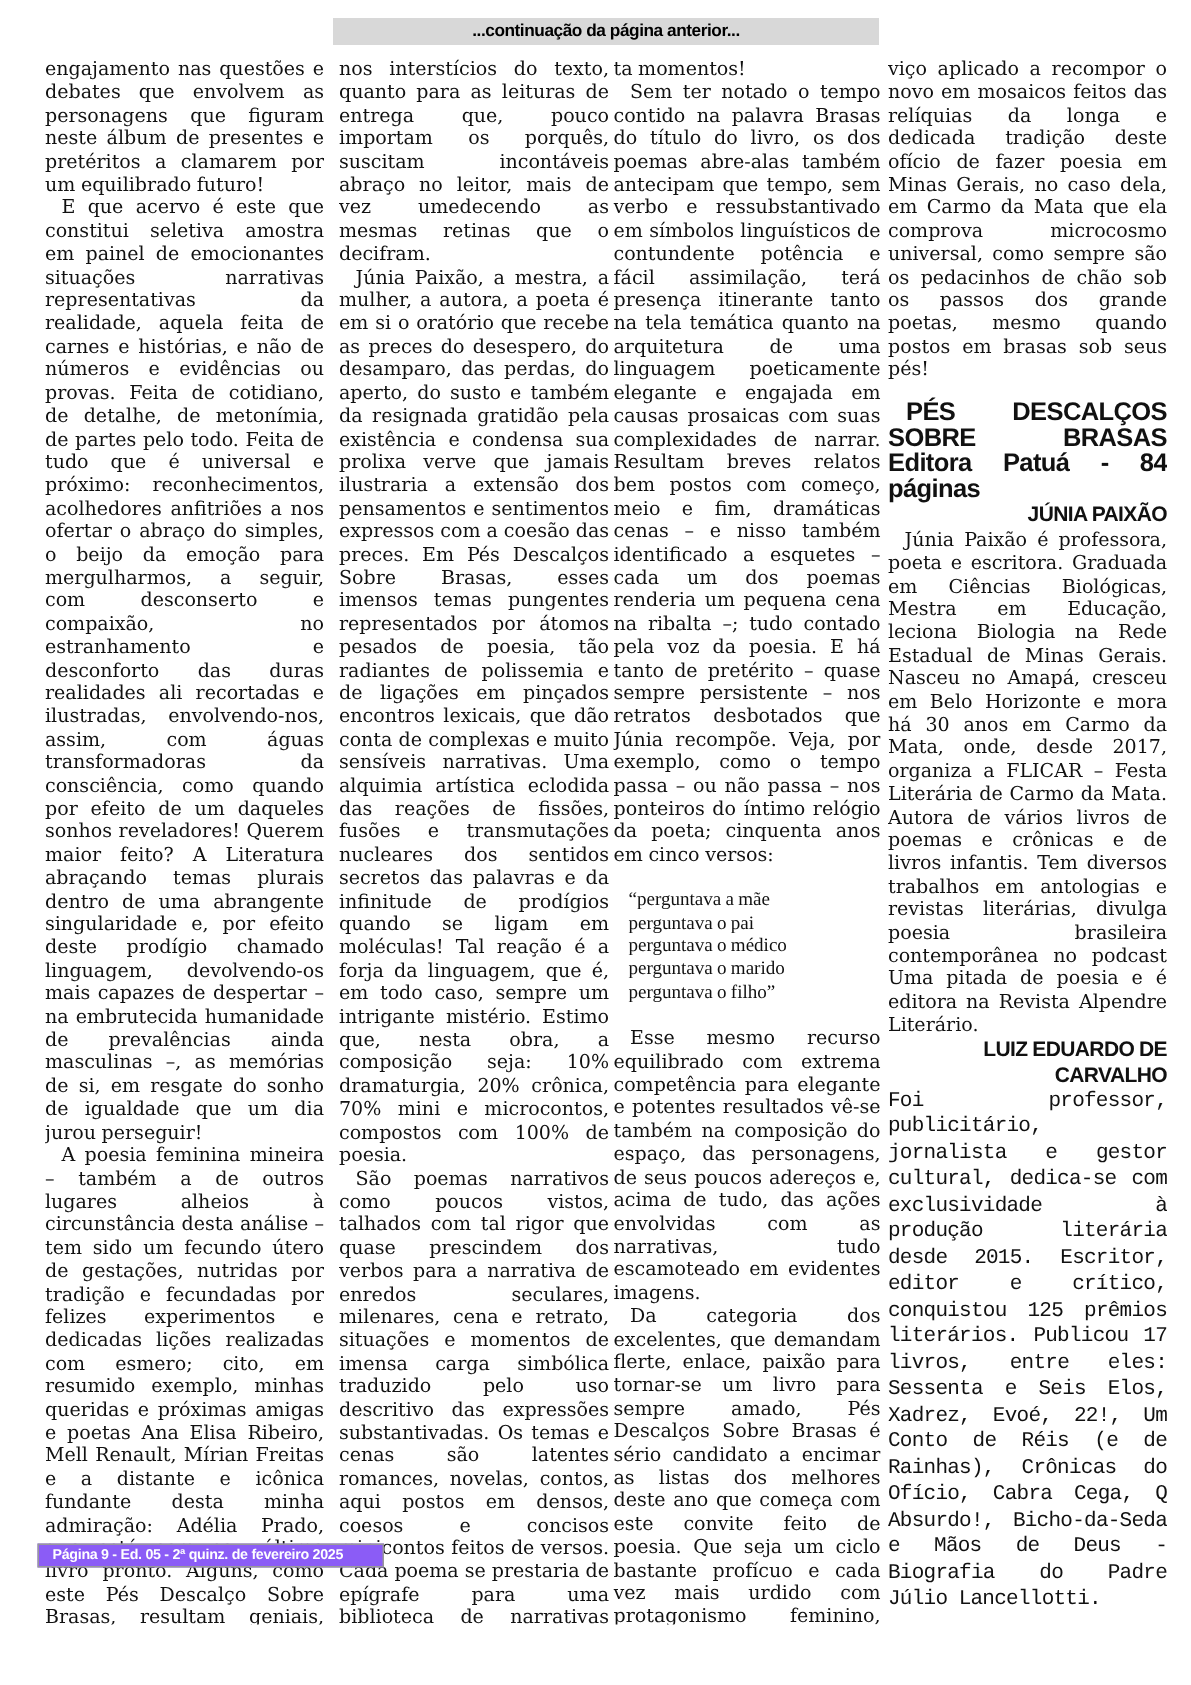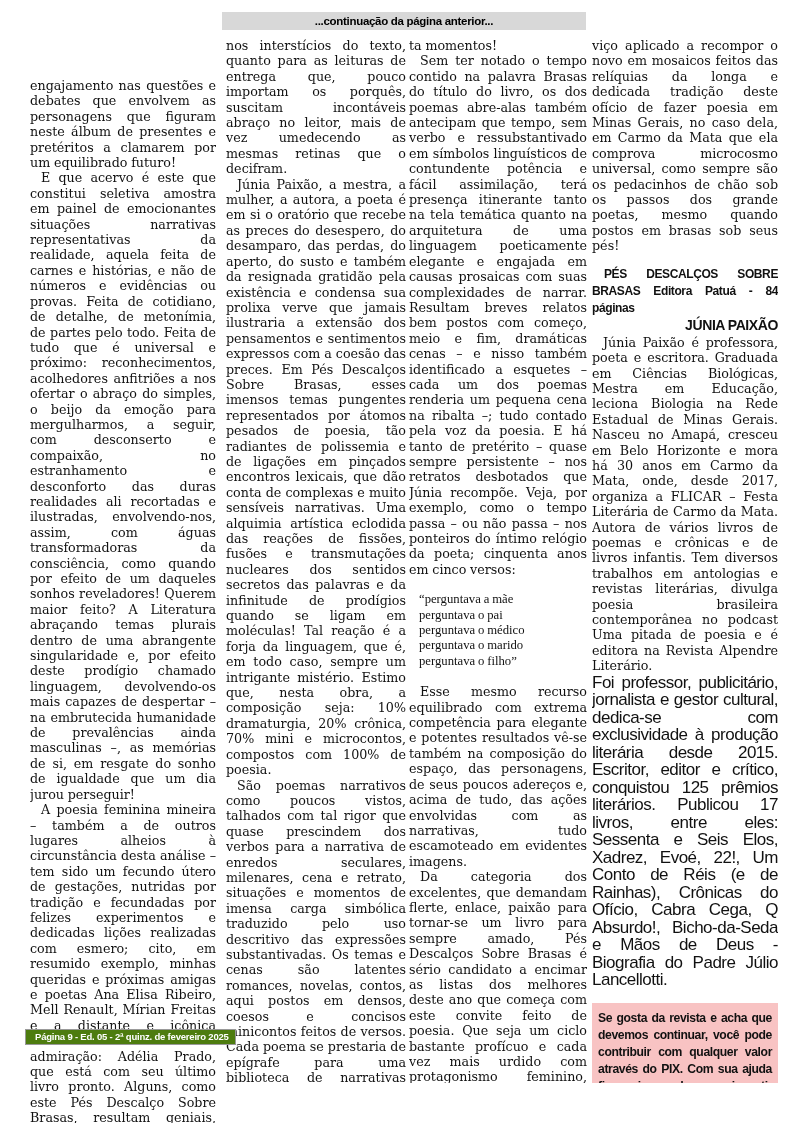--- a/index.html
+++ b/index.html
@@ -17,63 +17,63 @@
     display:flex;align-items:center;justify-content:center;
     font-family:"Liberation Sans", sans-serif;
     font-weight:700;font-size:11.5px;letter-spacing:-0.3px;
     color:#000;
   }
   .col{
     position:absolute;top:38px;height:1045px;overflow:hidden;
     font-size:12.7px;line-height:15.4px;text-align:justify;
     hyphens:auto;-webkit-hyphens:auto;word-spacing:-0.3px;
   }
-  .col1{left:30px;width:186px;margin-top:40px;}
+  .col1{left:30px;width:186px;}
   .col2{left:226px;width:180px;}
   .col3{left:409px;width:178px;}
   .col4{left:592px;width:186px;}
   .col p{margin:0;}
   .p-indent{text-indent:11px;}
   .quote{
     margin:15px 0 15px 10px;
     white-space:pre-line;
     text-align:left;
     font-family:Liberation Serif, serif;
   }
   .book-info{
     margin:12px 0 0 0;
     font-family:"Liberation Sans", sans-serif;
-    font-weight:700;font-size:12px;line-height:17px;
+    font-weight:700;font-size:17px;line-height:17px;
     letter-spacing:-0.4px;text-indent:12px;text-align:justify;
   }
   .bio-heading{
     margin:0 0 1px 0;
     font-family:Liberation Sans, sans-serif;
     font-weight:700;font-size:14px;line-height:17px;
     letter-spacing:-0.4px;text-indent:12px;text-align:right;
   }
   .junia-bio{text-indent:11px;}
   .luiz-bio{
-    font-family:Liberation Sans, sans-serif;
-    font-weight:400;font-size:17px;line-height:17.5px;
+    font-family:Liberation Mono, monospace;
+    font-weight:400;font-size:14px;line-height:17.5px;
     letter-spacing:-0.5px;
   }
   .donation-box{
     margin-top:14px;
     background:#f8c3c3;
     padding:7px 6px;
     font-family:"Liberation Sans", sans-serif;
     font-weight:700;font-size:12.2px;line-height:17px;
     letter-spacing:-0.4px;text-align:justify;
   }
   .footer-bar{
     position:absolute;left:25px;top:1029px;
-    background:#4d7c0f;color:#fff;
+    background:#8b5cf6;color:#fff;
     border:1px solid #999;
-    padding:1px 6px 2px 9px;
+    padding:1px 26px 2px 9px;
     font-family:"Liberation Sans", sans-serif;
     font-weight:700;font-size:9.5px;letter-spacing:-0.2px;
     white-space:nowrap;
   }
 </style>
 </head>
 <body>
 
 <div class="page">
 
@@ -103,20 +103,21 @@
 perguntava o filho”</div>
     <p class="p-indent">Esse mesmo recurso equilibrado com extrema competência para elegante e potentes resultados vê-se também na composição do espaço, das personagens, de seus poucos adereços e, acima de tudo, das ações envolvidas com as narrativas, tudo escamoteado em evidentes imagens.</p>
     <p class="p-indent">Da categoria dos excelentes, que demandam flerte, enlace, paixão para tornar-se um livro para sempre amado, Pés Descalços Sobre Brasas é sério candidato a encimar as listas dos melhores deste ano que começa com este convite feito de poesia. Que seja um ciclo bastante profícuo e cada vez mais urdido com protagonismo feminino, principalmente deste quilate da Júnia Paixão que alia sólida trajetória com o</p>
   </div>
 
   <div class="col col4">
     <p>viço aplicado a recompor o novo em mosaicos feitos das relíquias da longa e dedicada tradição deste ofício de fazer poesia em Minas Gerais, no caso dela, em Carmo da Mata que ela comprova microcosmo universal, como sempre são os pedacinhos de chão sob os passos dos grande poetas, mesmo quando postos em brasas sob seus pés!</p>
     <div class="book-info">PÉS DESCALÇOS SOBRE BRASAS Editora Patuá - 84 páginas</div>
     <div class="bio-heading">JÚNIA PAIXÃO</div>
     <p class="junia-bio">Júnia Paixão é professora, poeta e escritora. Graduada em Ciências Biológicas, Mestra em Educação, leciona Biologia na Rede Estadual de Minas Gerais. Nasceu no Amapá, cresceu em Belo Horizonte e mora há 30 anos em Carmo da Mata, onde, desde 2017, organiza a FLICAR – Festa Literária de Carmo da Mata. Autora de vários livros de poemas e crônicas e de livros infantis. Tem diversos trabalhos em antologias e revistas literárias, divulga poesia brasileira contemporânea no podcast Uma pitada de poesia e é editora na Revista Alpendre Literário.</p>
+    <div class="bio-heading">LUIZ EDUARDO DE CARVALHO</div>
     <p class="luiz-bio">Foi professor, publicitário, jornalista e gestor cultural, dedica-se com exclusividade à produção literária desde 2015. Escritor, editor e crítico, conquistou 125 prêmios literários. Publicou 17 livros, entre eles: Sessenta e Seis Elos, Xadrez, Evoé, 22!, Um Conto de Réis (e de Rainhas), Crônicas do Ofício, Cabra Cega, Q Absurdo!, Bicho-da-Seda e Mãos de Deus - Biografia do Padre Júlio Lancellotti.</p>
     <div class="donation-box">Se gosta da revista e acha que devemos continuar, você pode contribuir com qualquer valor através do PIX. Com sua ajuda financeira, poderemos investir ainda mais na qualidade da revista. Qualquer contribuição é bem-vinda. A redação agradece!</div>
 
   </div>
 
   <div class="footer-bar">
     <span>Página 9 - Ed. 05 - 2ª quinz. de fevereiro 2025</span>
   </div>
 
 </div>

